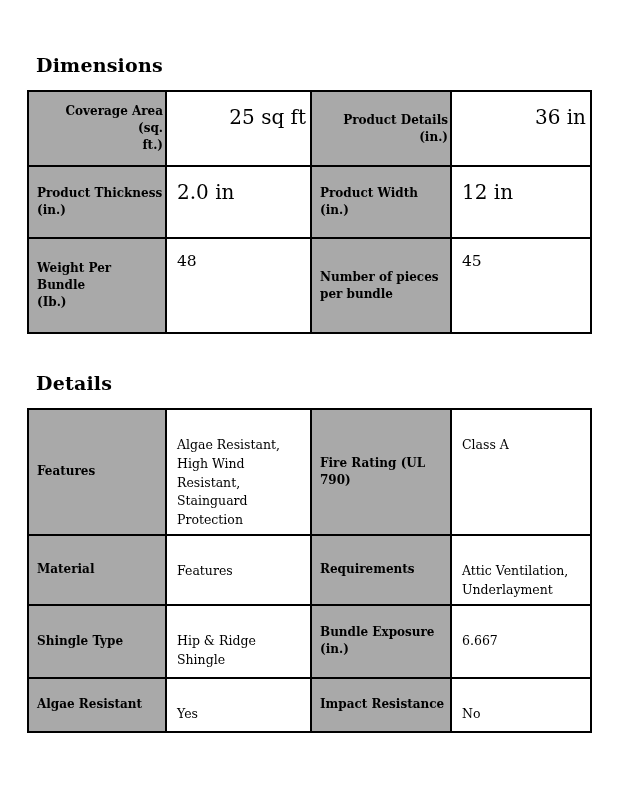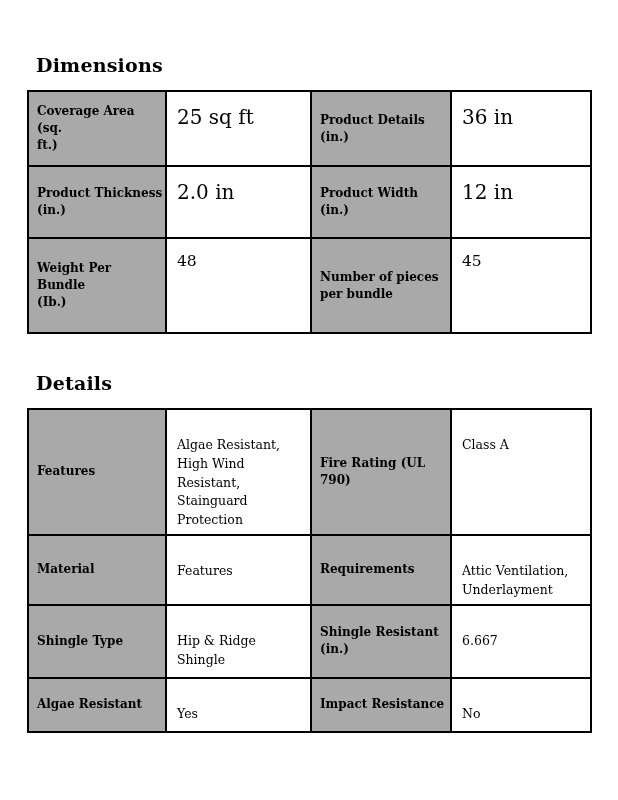--- a/index.html
+++ b/index.html
@@ -62,21 +62,21 @@
   td.val.big {
     font-size: 20px;
     line-height: 1.25;
     padding-top: 13px;
   }
   td.val.med {
     font-size: 15.5px;
     padding-top: 11px;
   }
   
-  tr.d-r0 { height: 75px; }
+  tr.d-r0 { height: 75px; text-align: right; }
   tr.d-r1 { height: 72px; }
   tr.d-r2 { height: 95px; }
   tr.t-r0 { height: 90px; }
   tr.t-r1 { height: 70px; }
   tr.t-r2 { height: 73px; }
   tr.t-r3 { height: 54px; margin-top: 16px; }
 </style>
 </head>
 <body>
 
@@ -141,21 +141,21 @@
       <tr class="t-r1">
         <td class="lab">Material</td>
         <td class="val">Features</td>
         <td class="lab">Requirements</td>
         <td class="val">Attic Ventilation,
 Underlayment</td>
       </tr>
       <tr class="t-r2">
         <td class="lab">Shingle Type</td>
         <td class="val">Hip &amp; Ridge Shingle</td>
-        <td class="lab">Shingle Resistant
+        <td class="lab">Bundle Exposure
 (in.)</td>
         <td class="val">6.667</td>
       </tr>
       <tr class="t-r3">
         <td class="lab">Algae Resistant</td>
         <td class="val">Yes</td>
         <td class="lab">Impact Resistance</td>
         <td class="val">No</td>
       </tr>
     </tbody>

